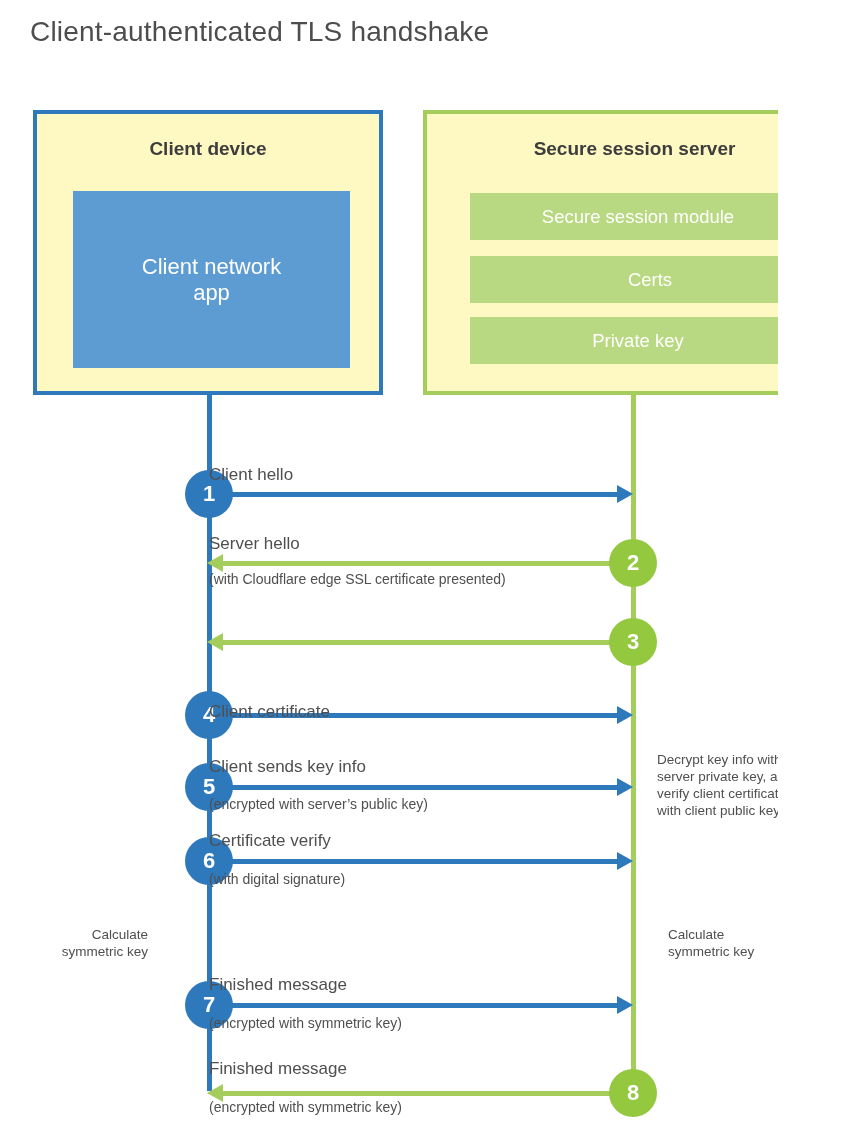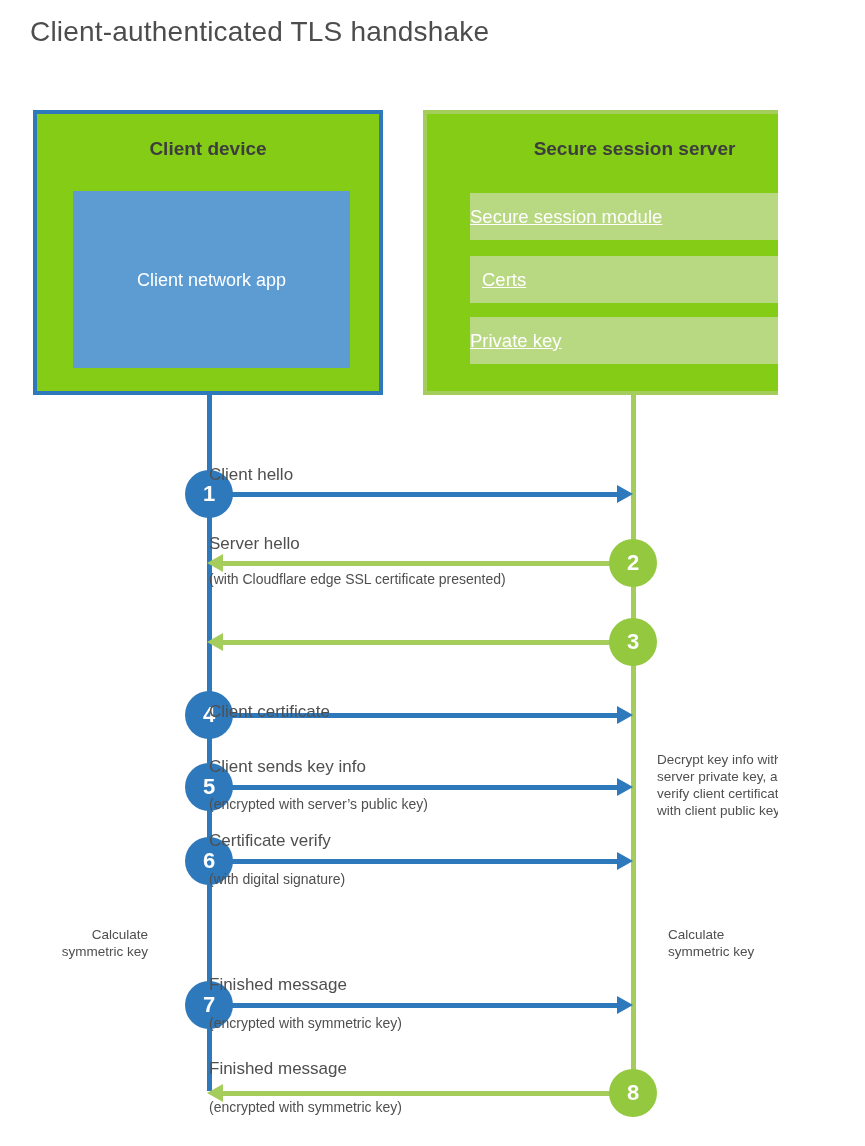--- a/index.html
+++ b/index.html
@@ -3,33 +3,33 @@
 <meta charset="utf-8">
 <style>
   html,body{margin:0;padding:0;background:#ffffff;}
   .canvas{
     position:relative;width:778px;height:1146px;background:#ffffff;overflow:hidden;
     font-family:"Liberation Sans","DejaVu Sans",sans-serif;color:#4f4f4f;
   }
   
   .page-title{position:absolute;left:30px;top:16px;font-size:28px;font-weight:300;color:#4d4d4d;letter-spacing:.2px;}
   
-  .entity-box{position:absolute;top:110px;height:285px;background:#84cc16;box-sizing:border-box;}
+  .entity-box{position:absolute;top:110px;height:285px;background:#fef9c3;box-sizing:border-box;}
   .client-box{left:33px;width:350px;border:4px solid #2e78bc;}
   .server-box{left:423px;width:423px;border:4px solid #a5cd5b;}
   .box-title{position:absolute;left:0;right:0;top:24px;text-align:center;font-size:19px;font-weight:bold;color:#3d3d3d;}
   .client-app{
     position:absolute;left:36px;top:77px;width:277px;height:177px;background:#5d9cd3;
     display:flex;align-items:center;justify-content:center;text-align:center;
-    color:#ffffff;font-size:18px;line-height:26px;
+    color:#ffffff;font-size:22px;line-height:26px;
   }
   .client-app span{display:block;max-width:170px;}
   .server-bar{
     position:absolute;left:43px;width:336px;height:47px;background:#b8d981;
-    line-height:47px;color:#ffffff;font-size:18.5px;text-decoration:underline;
+    text-align:center;line-height:47px;color:#ffffff;font-size:18.5px;
   }
   .bar1{top:79px;} .bar2{top:142px;padding-left:12px;} .bar3{top:203px;}
   
   .vline{position:absolute;width:5px;top:395px;}
   .vline.blue{left:207px;height:696px;background:#2e78bc;}
   .vline.green{left:631px;height:700px;background:#a5cd5b;}
   
   .arrow{position:absolute;left:207px;width:426px;height:18px;}
   .arrow .bar{position:absolute;top:7px;height:5px;background:currentColor;}
   .arrow .head{position:absolute;top:0;width:0;height:0;border-top:9px solid transparent;border-bottom:9px solid transparent;}

